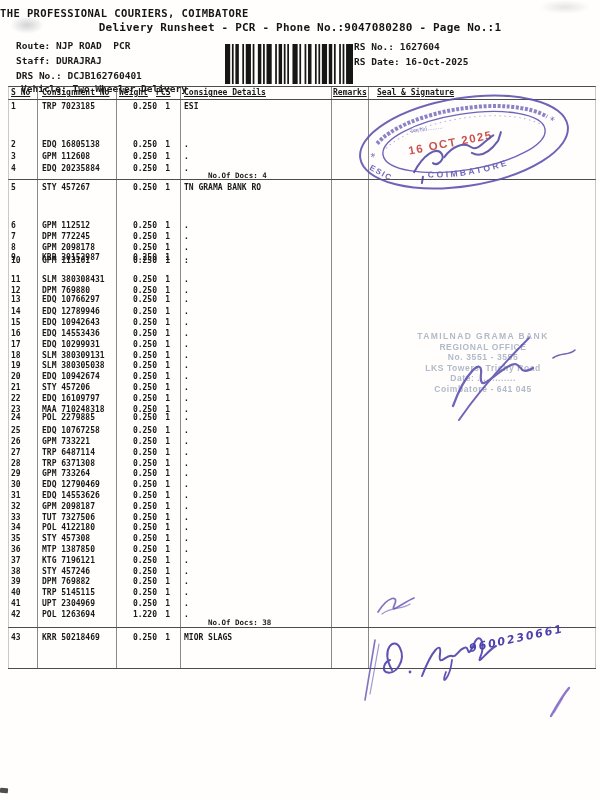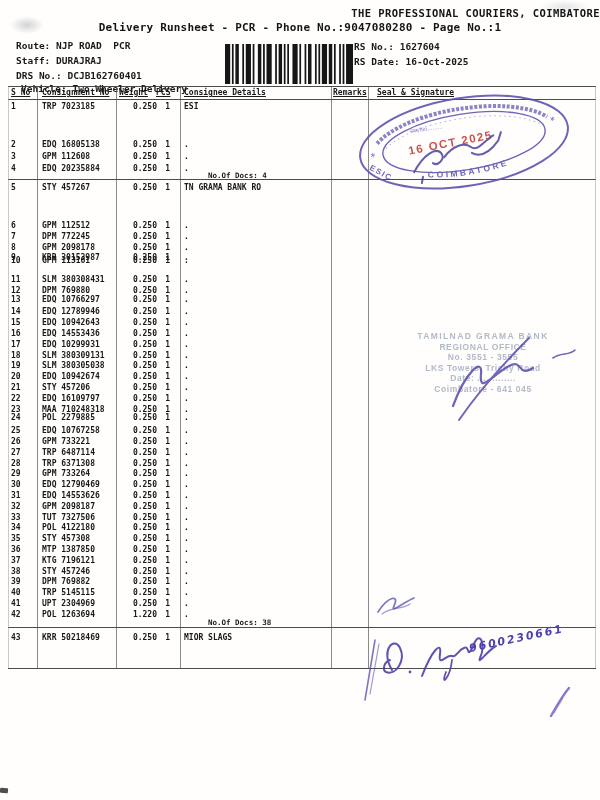--- a/index.html
+++ b/index.html
@@ -1,20 +1,20 @@
 <!DOCTYPE html>
 <html><head>
 <meta charset="utf-8">
 <style>
   html,body{margin:0;padding:0;}
   body{width:600px;height:800px;background:#ffffff;position:relative;overflow:hidden;
        font-family:"DejaVu Sans Mono",monospace;}
   .sheet{position:absolute;left:0;top:0;width:600px;height:800px;background:#fffefd;}
   .doc-text{color:#1a1a1a;white-space:pre;}
-  .title{position:absolute;top:7px;left:0;width:600px;text-align:right;
+  .title{position:absolute;top:7px;left:0;width:600px;text-align:left;
          font:bold 10.5px/13px "DejaVu Sans Mono",monospace;letter-spacing:.4px;color:#151515;}
   .subtitle{position:absolute;top:21px;left:0;width:600px;text-align:center;
          font:bold 11px/14px "DejaVu Sans Mono",monospace;letter-spacing:.2px;color:#151515;}
   .meta{position:absolute;font:bold 9.5px/12px "DejaVu Sans Mono",monospace;color:#1a1a1a;white-space:pre;}
   .m-route{left:16px;top:40px}.m-staff{left:16px;top:55px}.m-drs{left:16px;top:70px}
   .m-vehicle{left:21px;top:83px}.m-rsno{left:354px;top:41px}.m-rsdate{left:354px;top:56px}
   .barcode{position:absolute;left:225px;top:44px;width:128px;height:40px;}
   
   .table{position:absolute;left:8px;top:86px;width:588px;height:582px;}
   .hline{position:absolute;left:0;width:588px;height:1px;background:rgba(45,45,45,.85);}

